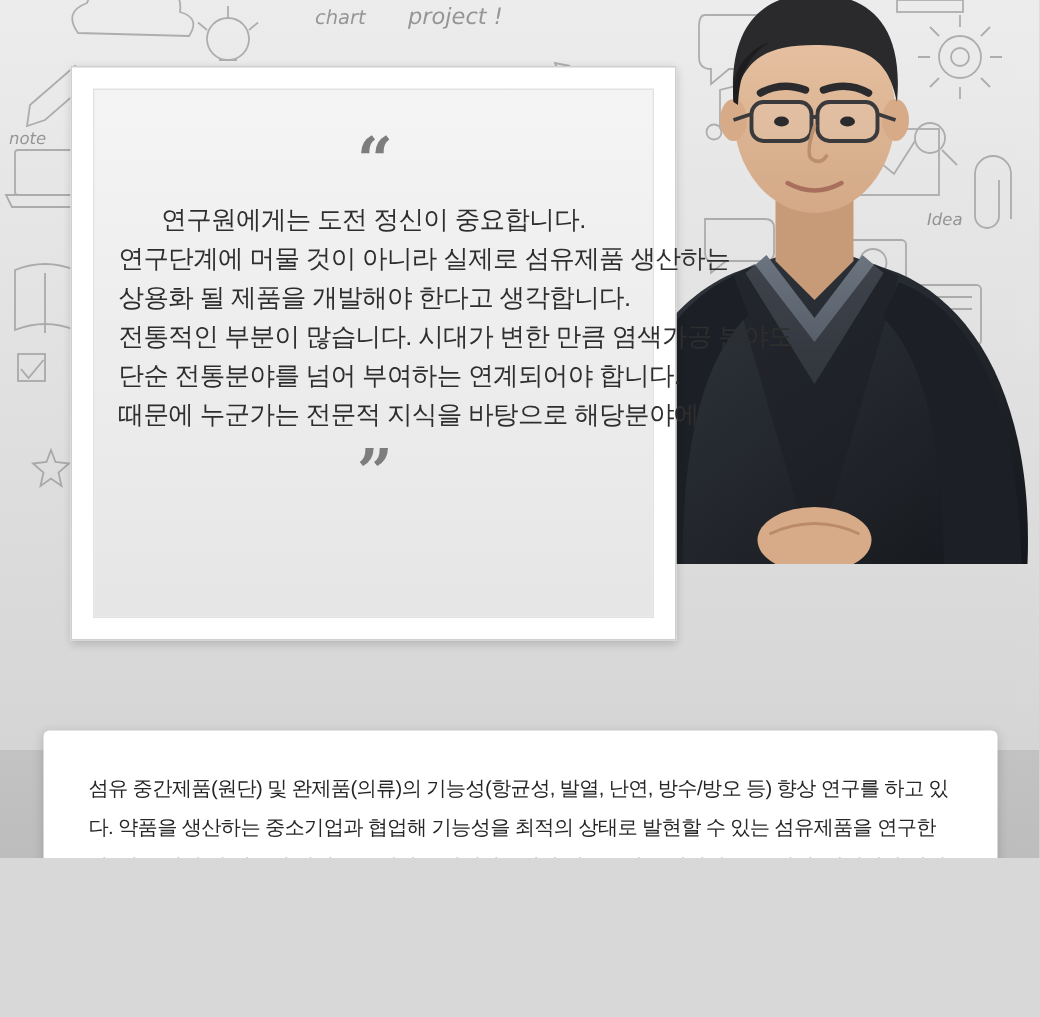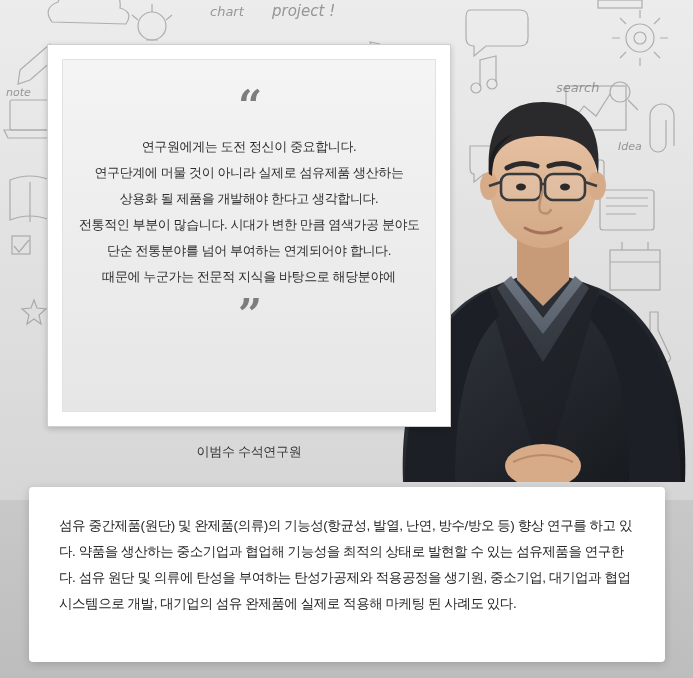--- a/index.html
+++ b/index.html
@@ -9,21 +9,21 @@
   body {
     width: 693px;
     height: 678px;
     font-family: "Liberation Sans", sans-serif;
     background: #d8d8d8;
     overflow: hidden;
   }
   .page {
     position: relative;
     width: 693px;
-    height: 678px;
+    height: 572px;
     overflow: hidden;
     background: linear-gradient(180deg, #e9e9e9 0%, #dedede 30%, #c9c9c9 72%, #bdbdbd 100%);
     text-decoration: underline;
   }
 
   
   .doodle-bg {
     position: absolute;
     left: 0; top: 0;
     width: 693px;
@@ -73,21 +73,21 @@
     line-height: 1;
     color: #7d7d7d;
     font-weight: bold;
     letter-spacing: -2px;
   }
   .mark.open { margin-top: 8px; margin-bottom: 6px; }
   .mark.close { margin-top: 4px; }
   .quote-lines {
     text-align: center;
     color: #2e2e2e;
-    font-size: 13px;
+    font-size: 17px;
     line-height: 26px;
     letter-spacing: -0.4px;
     width: 100%;
   }
   .quote-lines div { white-space: nowrap; }
 
   
   .caption {
     position: absolute;
     left: 47px;
@@ -280,19 +280,18 @@
         <div>연구단계에 머물 것이 아니라 실제로 섬유제품 생산하는</div>
         <div>상용화 될 제품을 개발해야 한다고 생각합니다.</div>
         <div>전통적인 부분이 많습니다. 시대가 변한 만큼 염색가공 분야도</div>
         <div>단순 전통분야를 넘어 부여하는 연계되어야 합니다.</div>
         <div>때문에 누군가는 전문적 지식을 바탕으로 해당분야에</div>
       </div>
       <div class="mark close">”</div>
     </div>
   </div>
 
-  <div class="caption">이범수 수석연구원</div>
 
   <div class="bottom-panel">
     <p>섬유 중간제품(원단) 및 완제품(의류)의 기능성(항균성, 발열, 난연, 방수/방오 등) 향상 연구를 하고 있다. 약품을 생산하는 중소기업과 협업해 기능성을 최적의 상태로 발현할 수 있는 섬유제품을 연구한다. 섬유 원단 및 의류에 탄성을 부여하는 탄성가공제와 적용공정을 생기원, 중소기업, 대기업과 협업시스템으로 개발, 대기업의 섬유 완제품에 실제로 적용해 마케팅 된 사례도 있다.</p>
   </div>
 
 </div>
 
 </body></html>

